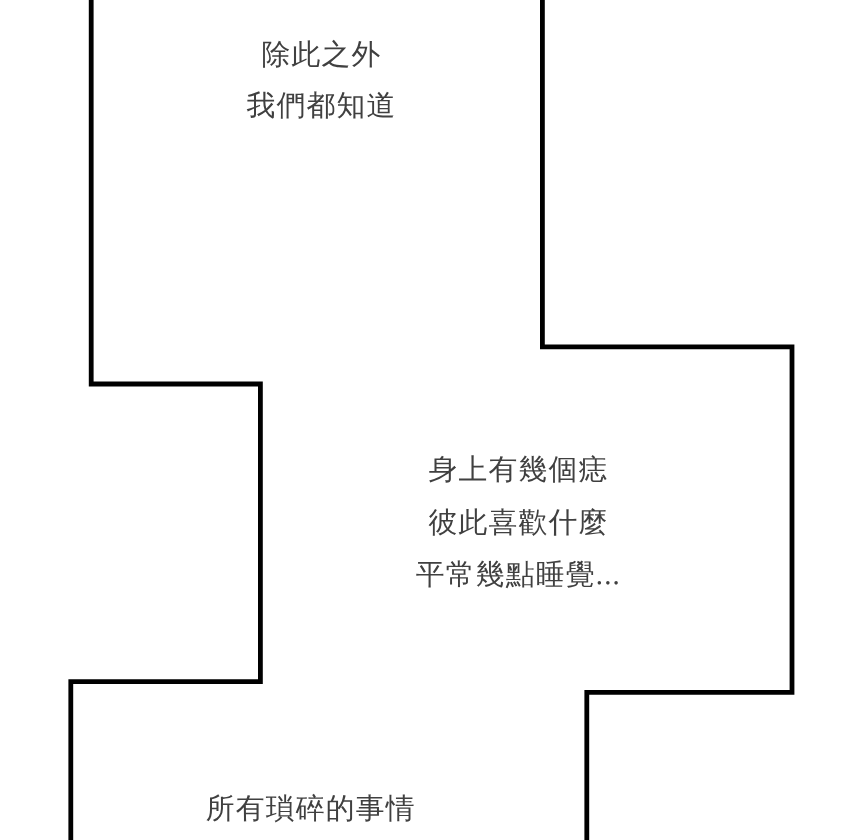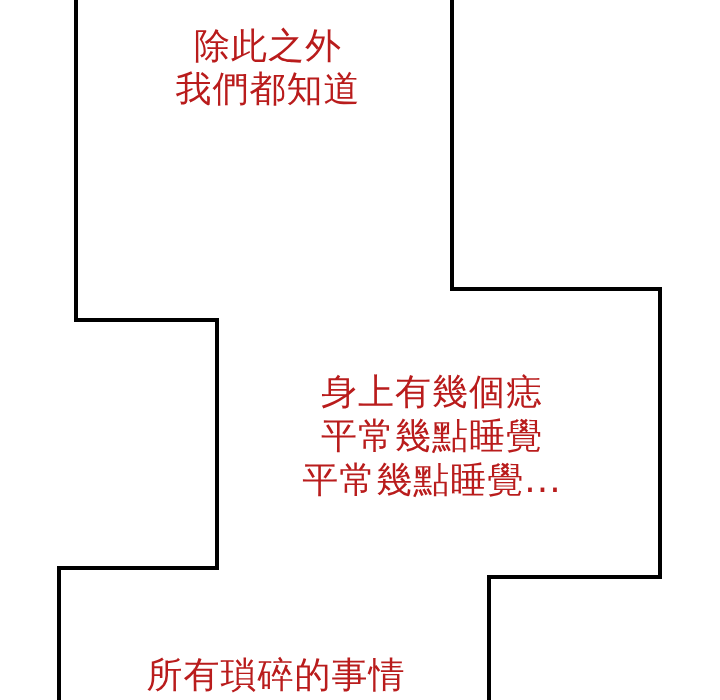--- a/index.html
+++ b/index.html
@@ -1,36 +1,36 @@
 <!DOCTYPE html>
 <html><head>
 <meta charset="utf-8">
 <style>
   html, body { margin:0; padding:0; background:#ffffff; }
   body { width:720px; height:700px; position:relative; overflow:hidden; font-family:"DejaVu Sans","Liberation Sans",sans-serif; }
   .panel-lines { position:absolute; left:0; top:0; width:720px; height:700px; }
-  .text-block { position:absolute; text-align:center; color:#b91c1c; font-size:36px; line-height:43px; white-space:nowrap; transform:translateX(-50%); letter-spacing:1px; }
+  .text-block { position:absolute; text-align:center; color:#404040; font-size:24px; line-height:43px; white-space:nowrap; transform:translateX(-50%); letter-spacing:1px; }
   .text-block .line { display:block; }
 </style>
 </head>
 <body>
 
 <svg class="panel-lines" viewBox="0 0 720 700" xmlns="http://www.w3.org/2000/svg">
 
   <polyline points="76,0 76,320 217,320 217,568 59,568 59,700" fill="none" stroke="#000000" stroke-width="4" stroke-linejoin="miter"></polyline>
 
   <polyline points="452,0 452,289 660,289 660,577 489,577 489,700" fill="none" stroke="#000000" stroke-width="4" stroke-linejoin="miter"></polyline>
 </svg>
 
 <div class="text-block" style="left:268px; top:24px;">
   <span class="line">除此之外</span>
   <span class="line">我們都知道</span>
 </div>
 
-<div class="text-block" style="left:432px; top:370px; line-height:44px;">
+<div class="text-block" style="left:432px; top:370px; line-height:44px;font-family:Liberation Serif, serif;">
   <span class="line">身上有幾個痣</span>
-  <span class="line">平常幾點睡覺</span>
+  <span class="line">彼此喜歡什麼</span>
   <span class="line">平常幾點睡覺...</span>
 </div>
 
-<div class="text-block" style="left:276px; top:653px;">
+<div class="text-block" style="left:259px; top:653px;">
   <span class="line">所有瑣碎的事情</span>
 </div>
 
 </body></html>

